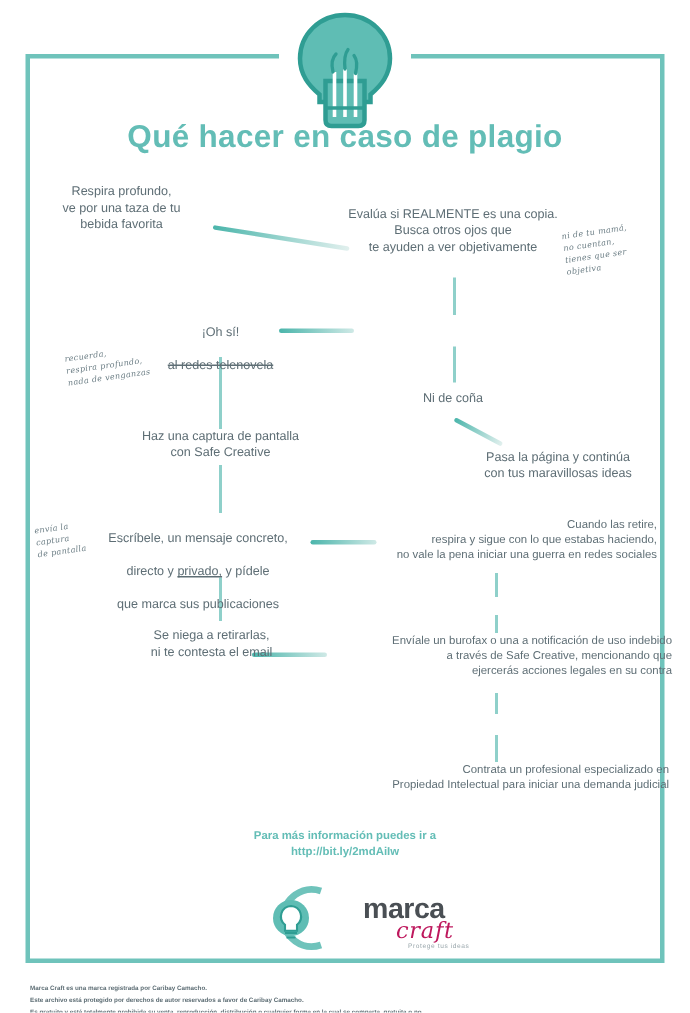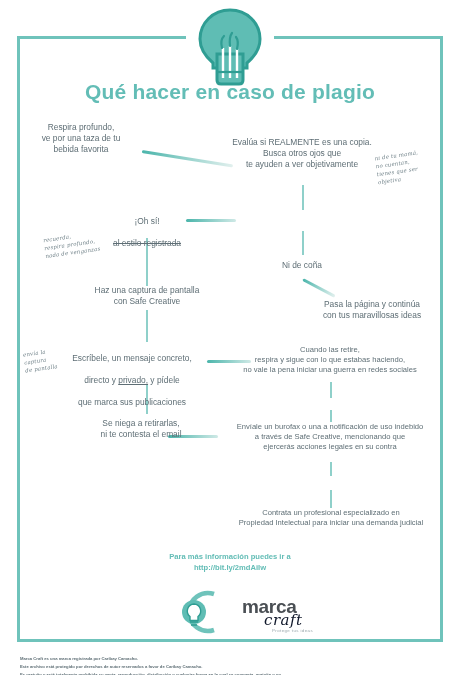--- a/index.html
+++ b/index.html
@@ -44,21 +44,21 @@
   }
 
   
   .node{
     position:absolute;
     text-align:center;
     line-height:1.32;
     color:#5e6e75;
     white-space:pre-line;
   }
-  .n-sm{font-size:7.6px;}
+  .n-sm{font-size:7.6px;text-align:right;}
   .n-md{font-size:8.4px;}
   .strike{text-decoration:line-through;}
   .u-priv{text-decoration:underline;}
 
   
   .vline{position:absolute;background:#8fd0ca;width:2px;}
   .taper{position:absolute;background:linear-gradient(90deg,#4bb5ab,#cfe9e6);height:3px;border-radius:2px;}
   .diag{position:absolute;transform-origin:left center;height:3px;
         background:linear-gradient(90deg,#4bb5ab,#e2f0ee);border-radius:2px;}
 
@@ -82,21 +82,21 @@
     color:#63bdb6;white-space:pre-line;
   }
   .logo{position:absolute;left:150px;top:588px;width:170px;height:48px;}
   .logo-word{
     position:absolute;left:242px;top:596px;
     font-size:19px;font-weight:bold;color:#4a4f54;letter-spacing:-.3px;
   }
   .logo-craft{
     position:absolute;left:264px;top:611px;
     font-family:"DejaVu Serif", serif;font-style:italic;
-    font-size:15px;color:#0f172a;letter-spacing:.5px;
+    font-size:15px;color:#be185d;letter-spacing:.5px;
   }
   .logo-tag{
     position:absolute;left:272px;top:628px;
     font-size:4.4px;color:#9aa7ac;letter-spacing:.4px;
   }
   .legal{
     position:absolute;left:20px;top:655px;right:10px;
     font-size:4.2px;font-weight:bold;line-height:1.85;
     color:#5e6e75;white-space:pre-line;
   }
@@ -144,21 +144,21 @@
 Busca otros ojos que
 te ayuden a ver objetivamente</div>
 
   <div class="hand" style="left:376px;top:150px;width:62px;">ni de tu mamá,
 no cuentan,
 tienes que ser
 objetiva</div>
 
   <div class="node n-md" style="left:86px;top:205px;width:122px;">
     <div>¡Oh sí!</div>
-    <div class="strike">al estilo registrada</div>
+    <div class="strike">al redes telenovela</div>
   </div>
 
   <div class="hand" style="left:44px;top:232px;width:60px;">recuerda,
 respira profundo,
 nada de venganzas</div>
 
 
   <div class="node n-md" style="left:252px;top:260px;width:100px;">Ni de coña</div>
 
   <div class="node n-md" style="left:72px;top:285px;width:150px;">Haz una captura de pantalla

